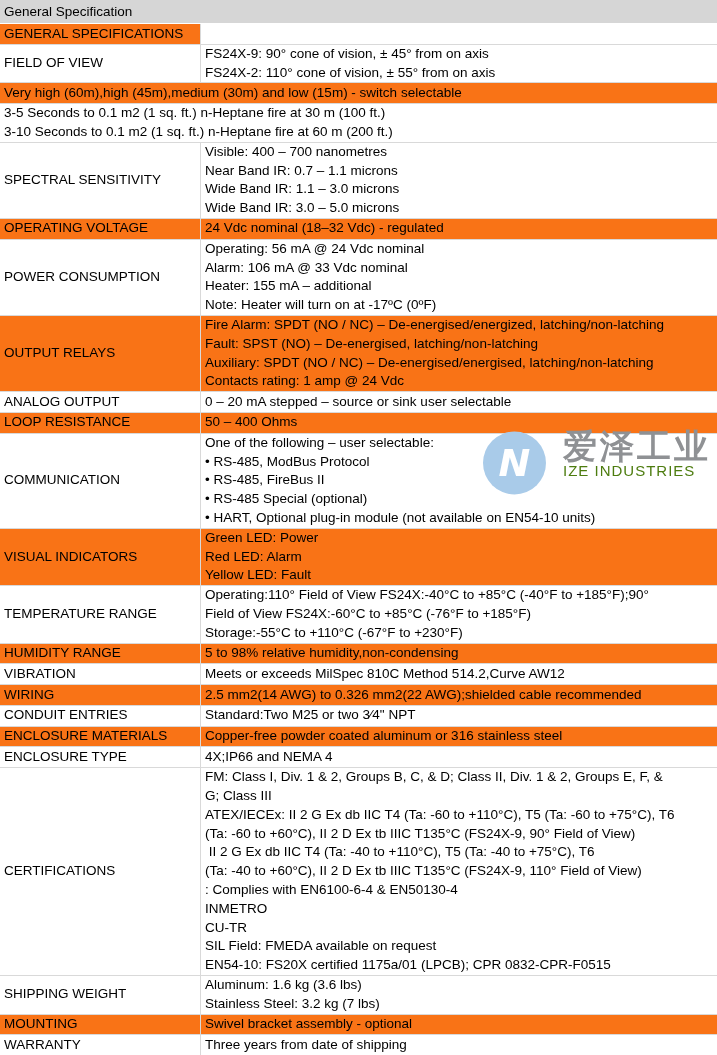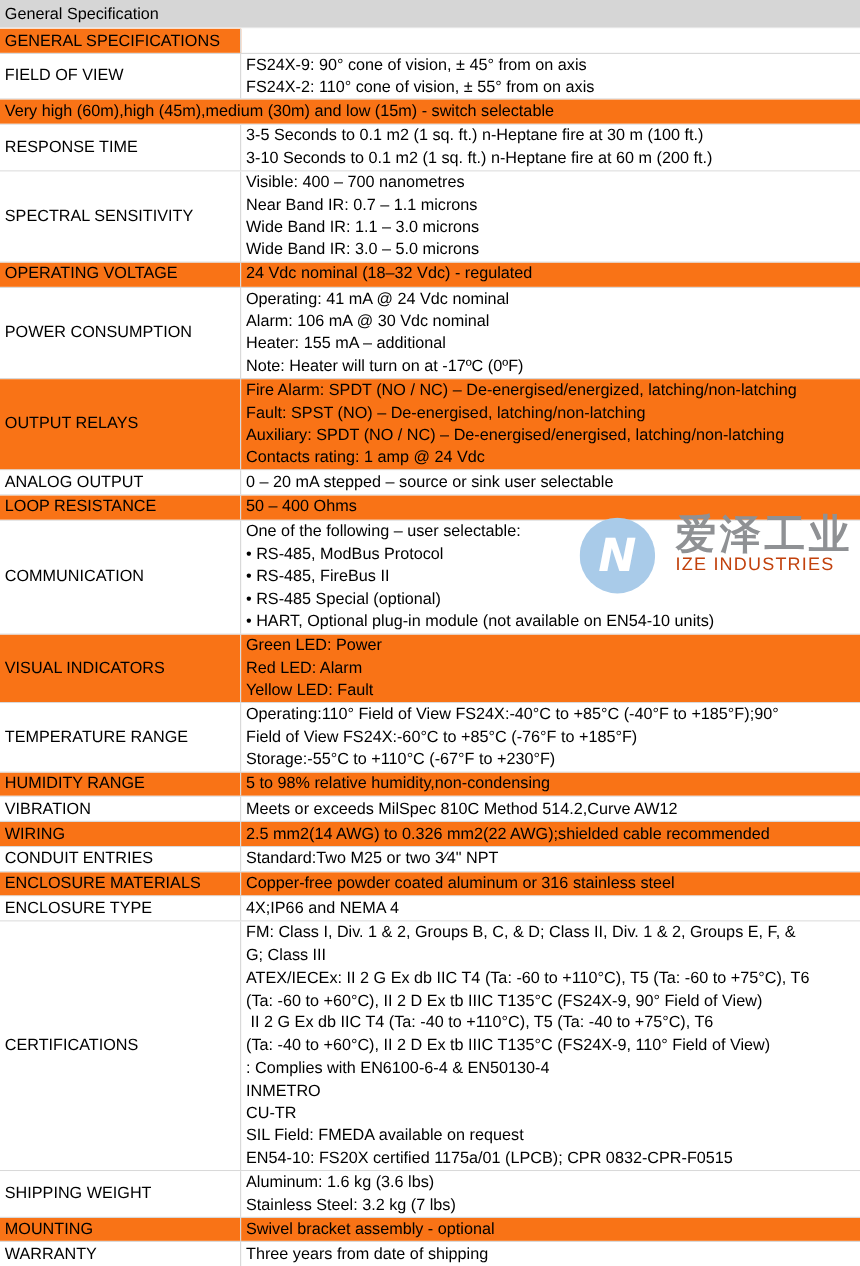--- a/index.html
+++ b/index.html
@@ -47,21 +47,21 @@
     display:flex;align-items:flex-start;gap:17px;
     z-index:3;
     pointer-events:none;
   }
   .wm-text-cn{
     font-size:34px;font-weight:bold;color:#8f9194;
     letter-spacing:3px;line-height:30px;
     font-family:"DejaVu Sans","Liberation Sans",sans-serif;
   }
   .wm-text-en{
-    font-size:15px;color:#c2410c;letter-spacing:1px;line-height:19px;
+    font-size:15px;color:#4d7c0f;letter-spacing:1px;line-height:19px;
     font-family:"Liberation Sans",sans-serif;
   }
 </style>
 </head>
 <body>
 
 <div class="page">
 
   <div class="hdr">
     <span>General Specification</span>
@@ -78,21 +78,20 @@
           <div>FS24X-9: 90° cone of vision, ± 45° from on axis</div>
           <div>FS24X-2: 110° cone of vision, ± 55° from on axis</div>
         </div>
       </div>
       <div class="row">
         <div class="cell val shaded">
           <div>Very high (60m),high (45m),medium (30m) and low (15m) - switch selectable</div>
         </div>
       </div>
       <div class="row">
-        <div class="cell lab">RESPONSE TIME</div>
         <div class="cell val">
           <div>3-5 Seconds to 0.1 m2 (1 sq. ft.) n-Heptane fire at 30 m (100 ft.)</div>
           <div>3-10 Seconds to 0.1 m2 (1 sq. ft.) n-Heptane fire at 60 m (200 ft.)</div>
         </div>
       </div>
       <div class="row">
         <div class="cell lab">SPECTRAL SENSITIVITY</div>
         <div class="cell val">
           <div>Visible: 400 – 700 nanometres</div>
           <div>Near Band IR: 0.7 – 1.1 microns</div>
@@ -102,22 +101,22 @@
       </div>
       <div class="row">
         <div class="cell lab shaded">OPERATING VOLTAGE</div>
         <div class="cell val shaded">
           <div>24 Vdc nominal (18–32 Vdc) - regulated</div>
         </div>
       </div>
       <div class="row">
         <div class="cell lab">POWER CONSUMPTION</div>
         <div class="cell val">
-          <div>Operating: 41 mA @ 24 Vdc nominal</div>
-          <div>Alarm: 106 mA @ 30 Vdc nominal</div>
+          <div>Operating: 56 mA @ 24 Vdc nominal</div>
+          <div>Alarm: 106 mA @ 33 Vdc nominal</div>
           <div>Heater: 155 mA – additional</div>
           <div>Note: Heater will turn on at -17ºC (0ºF)</div>
         </div>
       </div>
       <div class="row">
         <div class="cell lab shaded">OUTPUT RELAYS</div>
         <div class="cell val shaded">
           <div>Fire Alarm: SPDT (NO / NC) – De-energised/energized, latching/non-latching</div>
           <div>Fault: SPST (NO) – De-energised, latching/non-latching</div>
           <div>Auxiliary: SPDT (NO / NC) – De-energised/energised, latching/non-latching</div>

